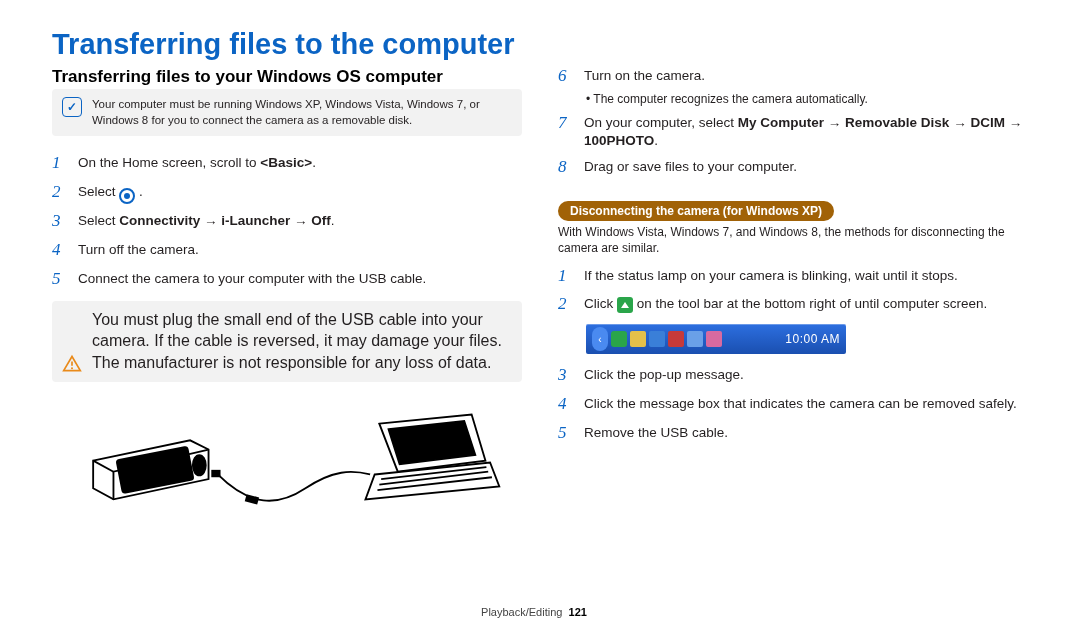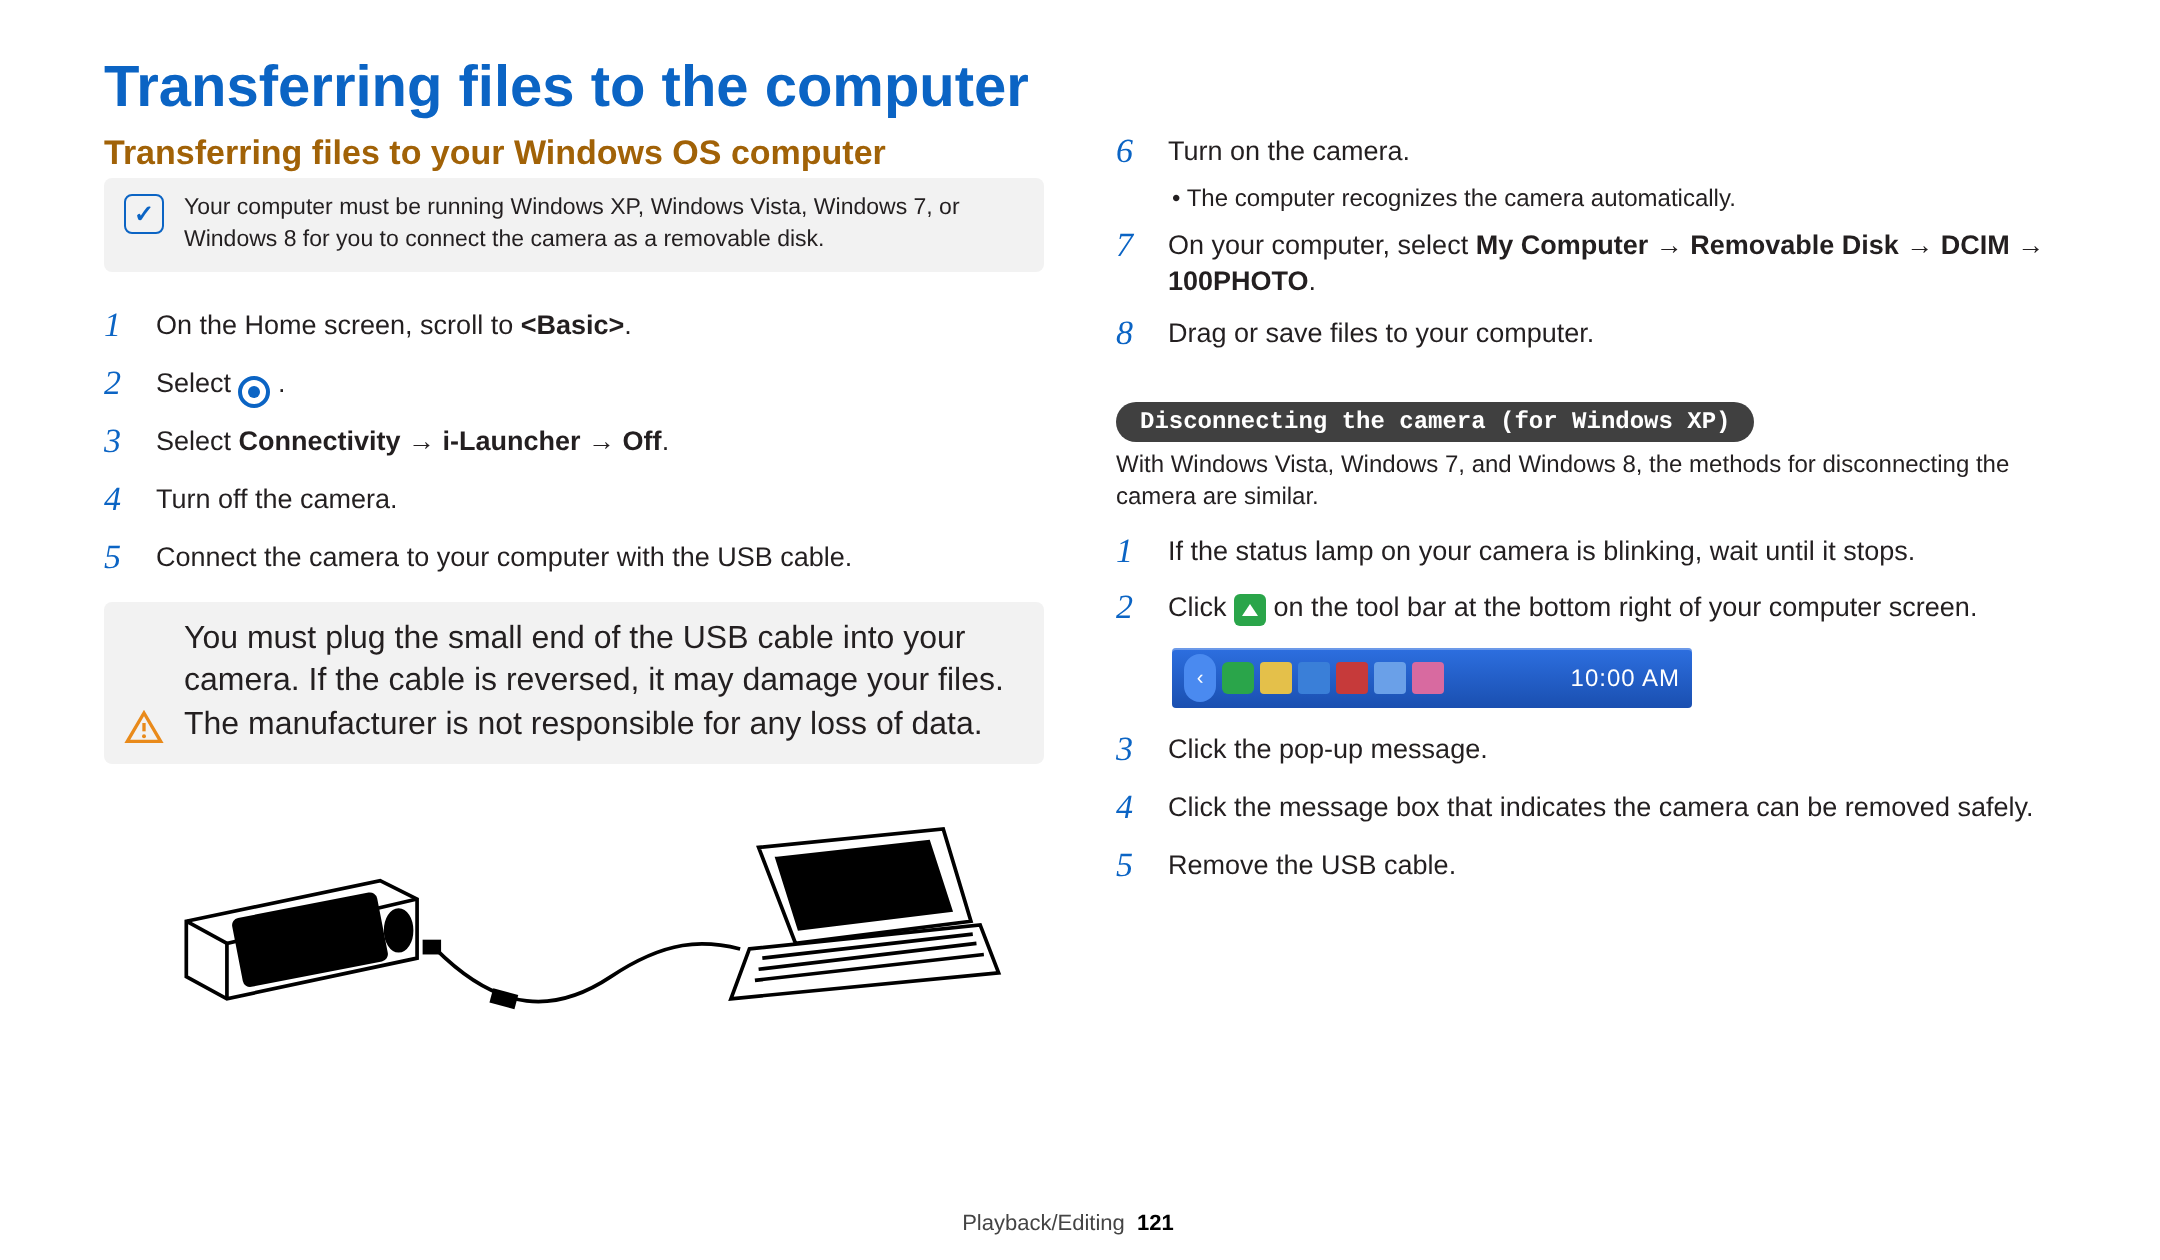--- a/index.html
+++ b/index.html
@@ -2,36 +2,36 @@
 <html><head>
 <meta charset="utf-8">
 <style>
   * { box-sizing: border-box; margin: 0; padding: 0; }
   html, body { width: 1080px; height: 630px; background: #fff; font-family: "Segoe UI", Arial, sans-serif; color: #231f20; }
   .page { padding: 28px 52px 0 52px; position: relative; height: 100%; }
   h1.title { color: #0b64c4; font-weight: 700; font-size: 29px; letter-spacing: 0; margin-bottom: 6px; }
   .intro { font-size: 12.5px; margin-bottom: 18px; }
   .cols { display: flex; gap: 36px; }
   .col { flex: 1; }
-  h2.subhead { color: #a16207; font-weight: 700; font-size: 17px; margin-bottom: 2px; }
+  h2.subhead { color: #000000; font-weight: 700; font-size: 17px; margin-bottom: 2px; }
   .subtext { font-size: 12.5px; margin-bottom: 10px; }
   .note-box { background: #f2f2f2; border-radius: 4px; padding: 8px 10px 8px 10px; display: flex; align-items: flex-start; gap: 10px; font-size: 11.5px; line-height: 1.35; margin-bottom: 18px; }
   .note-box .note-icon { flex: 0 0 20px; height: 20px; border: 1.5px solid #0b64c4; border-radius: 4px; color: #0b64c4; display: flex; align-items: center; justify-content: center; font-weight: 700; font-size: 12px; }
   .warn-box { background: #f2f2f2; border-radius: 4px; padding: 8px 10px; display: flex; align-items: flex-end; gap: 10px; font-size: 16px; line-height: 1.35; margin-top: 10px; margin-bottom: 14px; }
   .warn-box .warn-icon { flex: 0 0 20px; height: 20px; color: #e98a1a; display: flex; align-items: center; justify-content: center; }
   .warn-box .warn-icon svg { width: 20px; height: 20px; }
   ol.steps { list-style: none; }
   ol.steps li { display: flex; align-items: flex-start; gap: 10px; margin-bottom: 8px; font-size: 13.5px; line-height: 1.35; }
   ol.steps li .num { flex: 0 0 16px; color: #0b64c4; font-style: italic; font-family: Georgia, "Times New Roman", serif; font-size: 17px; font-weight: 400; margin-top: -2px; }
   .bold { font-weight: 700; }
   .bullet-sub { margin-left: 28px; font-size: 12px; margin-top: -4px; margin-bottom: 8px; }
   .bullet-sub::before { content: "• "; }
   .circle-icon { display: inline-flex; width: 16px; height: 16px; border: 2px solid #0b64c4; border-radius: 50%; vertical-align: -3px; align-items: center; justify-content: center; }
   .circle-icon::after { content: ""; width: 6px; height: 6px; background: #0b64c4; border-radius: 50%; }
-  .pill-heading { display: inline-block; background: #404040; color: #fff; font-weight: 700; font-size: 12px; padding: 3px 12px; border-radius: 12px; margin-top: 14px; margin-bottom: 4px; font-family: Liberation Mono, monospace; }
+  .pill-heading { display: inline-block; background: #a16207; color: #fff; font-weight: 700; font-size: 12px; padding: 3px 12px; border-radius: 12px; margin-top: 14px; margin-bottom: 4px; }
   .pill-sub { font-size: 12px; margin-bottom: 10px; line-height: 1.3; }
   .eject-icon { display: inline-flex; width: 16px; height: 16px; background: #2aa54a; border-radius: 3px; vertical-align: -3px; align-items: center; justify-content: center; }
   .eject-icon svg { width: 12px; height: 12px; fill: #fff; }
   .taskbar { width: 260px; height: 30px; background: linear-gradient(#2d6fe0, #1a4fb0); border-radius: 2px; display: flex; align-items: center; padding: 0 6px; gap: 3px; margin: 6px 0 12px 28px; color: #fff; font-size: 11px; box-shadow: inset 0 1px 0 rgba(255,255,255,0.3); }
   .taskbar .chev { width: 16px; height: 24px; background: #4a8af0; border-radius: 10px; display:flex; align-items:center; justify-content:center; font-size:10px; }
   .taskbar .tray-icon { width: 16px; height: 16px; border-radius: 2px; }
   .taskbar .time { margin-left: auto; font-family: Arial; letter-spacing: 0.5px; font-size: 12px; }
   .illustration { width: 100%; height: 120px; position: relative; }
   .illustration svg { width: 100%; height: 100%; }
   .footer { position: absolute; bottom: 12px; left: 0; right: 12px; text-align: center; font-size: 11px; color: #444; }
@@ -140,21 +140,21 @@
         <li>
           <span class="num">1</span>
           <span>If the status lamp on your camera is blinking, wait until it stops.</span>
         </li>
         <li>
           <span class="num">2</span>
           <span><span>Click </span><span class="eject-icon">
                 <svg viewBox="0 0 12 12">
                   <path d="M2 9 L6 3 L10 9 Z"></path>
                 </svg>
-              </span><span> on the tool bar at the bottom right of your computer screen.</span></span>
+              </span><span> on the tool bar at the bottom right of until computer screen.</span></span>
         </li>
       </ol>
 
       <div class="taskbar">
         <div class="chev">‹</div>
         <div class="tray-icon" style="background:#2aa54a;border-radius:3px;"></div>
         <div class="tray-icon" style="background:#e4c04a;"></div>
         <div class="tray-icon" style="background:#3a7fd8;"></div>
         <div class="tray-icon" style="background:#c63a3a;"></div>
         <div class="tray-icon" style="background:#6aa0e8;"></div>

